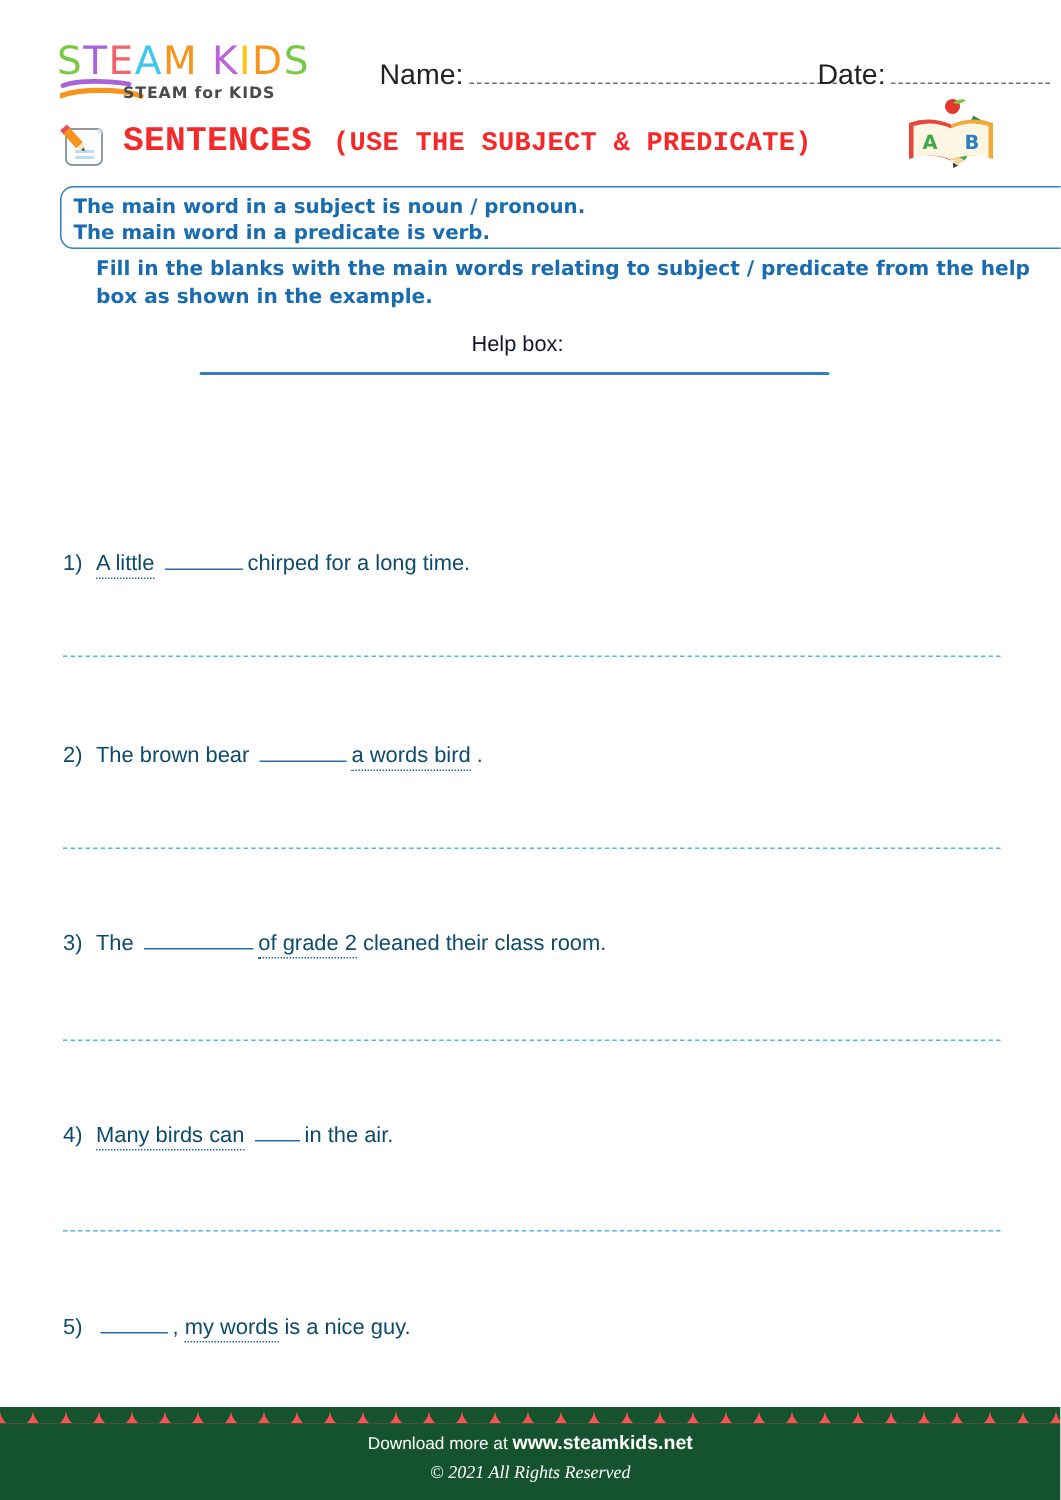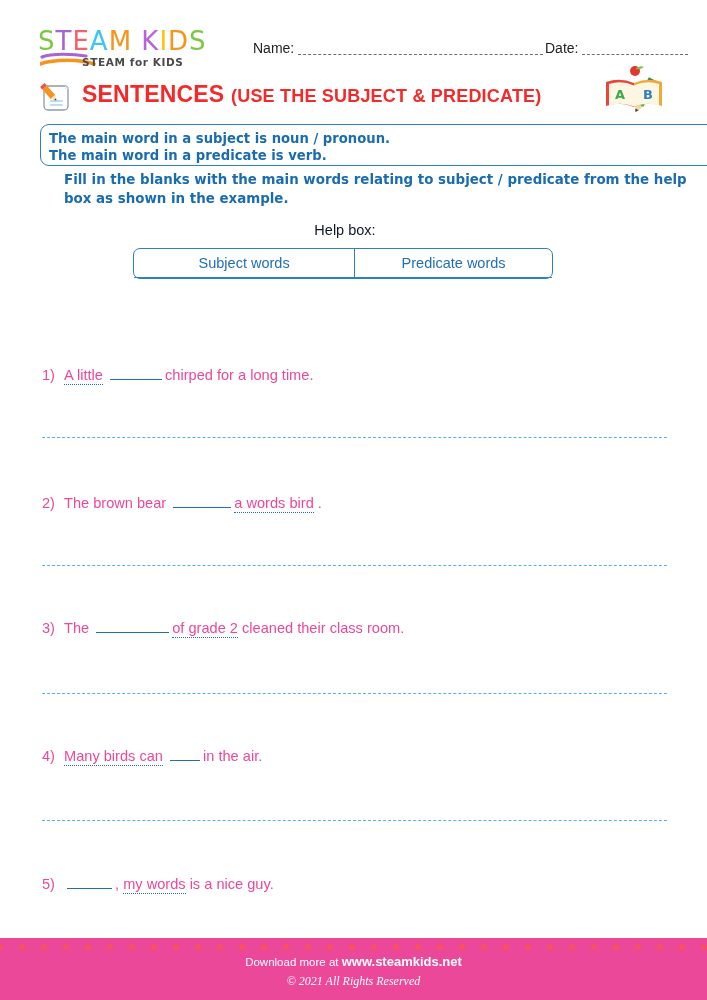--- a/index.html
+++ b/index.html
@@ -50,21 +50,21 @@
   }
   .logo-swoosh {
     position: absolute;
     left: 2px; top: 24px;
     width: 56px; height: 18px;
   }
 
   .field {
     position: absolute;
     font-family: "Liberation Sans", sans-serif;
-    font-size: 14px;
+    font-size: 19px;
     color: #222222;
     white-space: nowrap;
   }
   .field-name { left: 253px; top: 40px; }
   .field-date { left: 545px; top: 40px; }
   .rule {
     display: inline-block;
     border-bottom: 1.5px dashed #6d6d6d;
     height: 10px;
     vertical-align: middle;
@@ -75,21 +75,21 @@
 
   
   .title-row {
     position: absolute;
     left: 0; top: 76px;
     width: 707px; height: 48px;
   }
   .title-text {
     position: absolute;
     left: 82px; top: 5px;
-    font-family: Liberation Sans, sans-serif;
+    font-family: Liberation Mono, monospace;
     font-weight: bold;
     font-size: 23px;
     color: #f42a2a;
     white-space: nowrap;
     letter-spacing: 0.2px;
   }
   .title-text .sub {
     font-size: 18px;
   }
   .icon-notepad { position: absolute; left: 38px; top: 78px; }
@@ -160,21 +160,21 @@
   }
   .helpbox tr.head td { border-bottom: 1.4px solid #2f7fc1; }
   .helpbox td.c0 { border-right: 1.4px solid #2f7fc1; width: 52.8%; }
 
   
   .q {
     position: absolute;
     left: 42px;
     font-family: "Liberation Sans", sans-serif;
     font-size: 14.6px;
-    color: #ec4899;
+    color: #0c4a6e;
     white-space: nowrap;
   }
   .q .num { display: inline-block; min-width: 22px; }
   .dotted {
     border-bottom: 1.4px dotted #2a6ea8;
     padding-bottom: 1px;
   }
   .blank {
     display: inline-block;
     border-bottom: 1.4px solid #2a6ea8;
@@ -190,21 +190,21 @@
     height: 0;
     border-top: 1.6px dashed #4db5ef;
   }
 
   
   .footer {
     position: absolute;
     left: 0; bottom: 0;
     width: 707px;
     height: 62px;
-    background: #ec4899;
+    background: #14532d;
   }
   .scallop {
     position: absolute;
     left: 0; top: -9px;
     width: 707px;
     height: 20px;
   }
   .footer-line1 {
     position: absolute;
     left: 0; top: 16px;
@@ -290,24 +290,20 @@
   <div class="rulebox-line">The main word in a subject is noun / pronoun.</div>
   <div class="rulebox-line">The main word in a predicate is verb.</div>
 </div>
 
 <div class="instruction">Fill in the blanks with the main words relating to subject / predicate from the help box as shown in the example.</div>
 
 <div class="helpbox-label">Help box:</div>
 <div class="helpbox">
   <table>
     <tbody>
-      <tr class="head">
-        <td class="c0">Subject words</td>
-        <td class="c1">Predicate words</td>
-      </tr>
     </tbody>
   </table>
 </div>
 
 <div id="questions-host">
     <div class="q" style="top: 367px;"><span class="num">1)</span><span class="dotted">A little</span> <span class="blank" style="width: 52px;"></span><span>chirped for a long time.</span> </div>
     <div class="q" style="top: 495px;"><span class="num">2)</span><span>The brown bear</span> <span class="blank" style="width: 58px;"></span><span class="dotted">a words bird</span> <span>.</span> </div>
     <div class="q" style="top: 620px;"><span class="num">3)</span><span>The</span> <span class="blank" style="width: 73px;"></span><span class="dotted">of grade 2</span> <span>cleaned their class room.</span> </div>
     <div class="q" style="top: 748px;"><span class="num">4)</span><span class="dotted">Many birds can</span> <span class="blank" style="width: 30px;"></span><span>in the air.</span> </div>
     <div class="q" style="top: 876px;"><span class="num">5)</span><span class="blank" style="width: 45px;"></span><span>,</span> <span class="dotted">my words</span> <span>is a nice guy.</span> </div>

